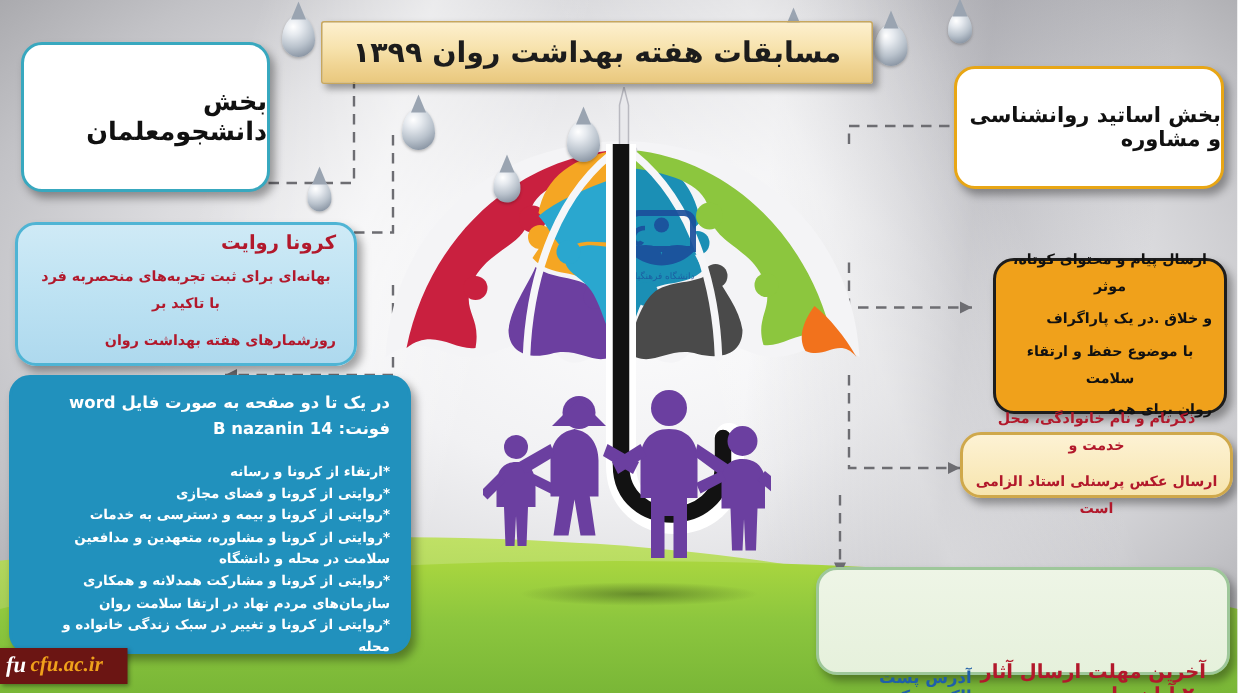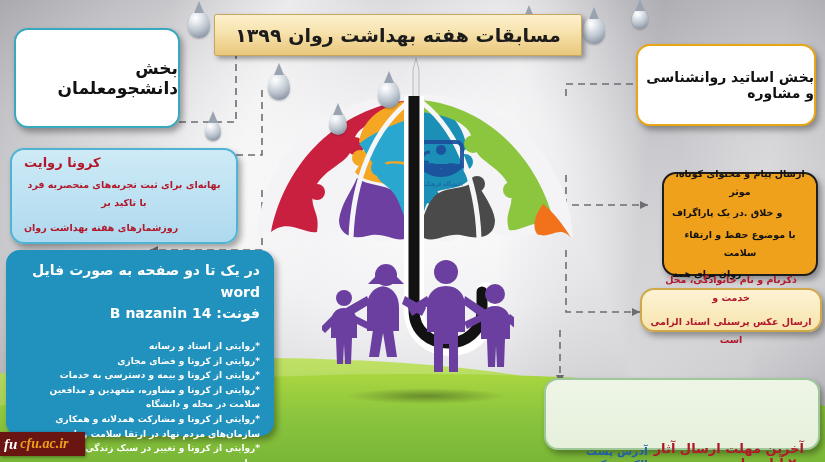--- a/index.html
+++ b/index.html
@@ -60,26 +60,26 @@
   .card{position:absolute;border-radius:14px;direction:rtl;box-sizing:border-box;
     box-shadow:3px 4px 6px rgba(0,0,0,.35);}
   .card-white{background:#ffffff;border:2px solid #38a8bf;}
   .card-white.gold{border-color:#e8a615;}
   .card-blue{background:linear-gradient(180deg,#cfeaf6 0%,#bfe3f3 45%,#aed9ee 100%);border:2px solid #4fb4d4;}
   .card-solidblue{background:#2191bd;border:2px solid #2191bd;}
   .card-orange{background:#f0a11b;border:2px solid #1d1d1d;}
   .card-cream{background:linear-gradient(180deg,#fdf2d4 0%,#f7e5ae 100%);border:2px solid #cfa84b;}
   .card-mint{background:linear-gradient(180deg,#eef5e6 0%,#e6f1dc 100%);border:2px solid #9ec79a;}
 
-  .ctr{display:flex;flex-direction:column;align-items:flex-end;justify-content:center;height:100%;}
+  .ctr{display:flex;flex-direction:column;align-items:flex-start;justify-content:center;height:100%;}
 
   .hl{font-size:17px;font-weight:bold;color:#111;}
   .hl2{font-size:13px;font-weight:bold;color:#b2182b;}
   .bd{font-size:9.5px;font-weight:bold;color:#b2182b;line-height:1.9;text-align:center;}
-  .blue-head{font-size:14px;font-weight:bold;color:#ffffff;line-height:1.55;text-align:right;}
+  .blue-head{font-size:11px;font-weight:bold;color:#ffffff;line-height:1.55;text-align:right;}
   .blue-list{font-size:9px;font-weight:bold;color:#ffffff;line-height:1.62;text-align:right;}
   .deadline{font-size:13px;font-weight:bold;color:#b2182b;direction:rtl;}
   .emaillbl{font-size:11px;font-weight:bold;color:#1f5fa8;direction:rtl;}
   .emailval{font-size:16px;color:#c8685c;direction:ltr;letter-spacing:.2px;}
 
   
   .sitelogo{position:absolute;left:0;bottom:6px;height:22px;padding:1px 16px 1px 4px;
     background:#6b1513;display:flex;align-items:center;gap:3px;
     box-shadow:1px 1px 3px rgba(0,0,0,.4);}
   .sitelogo .fu{font-family:"Liberation Serif",serif;font-style:italic;font-weight:bold;font-size:15px;color:#ffffff;}
@@ -235,21 +235,21 @@
       <div class="hl2">کرونا روایت</div>
       <div class="bd">بهانه‌ای برای ثبت تجربه‌های منحصربه فرد با تاکید بر</div>
       <div class="bd">روزشمارهای هفته بهداشت روان</div>
     </div>
   </div>
 
   <div class="card card-solidblue" style="left:6px;top:250px;width:268px;height:186px;padding:8px 12px 6px 10px;">
     <div class="blue-head">در یک تا دو صفحه به صورت فایل word</div>
     <div class="blue-head">فونت: B nazanin 14</div>
     <div style="height:14px;"></div>
-    <div class="blue-list">*روایتی از استاد و رسانه</div>
+    <div class="blue-list">*ارتقاء از کرونا و رسانه</div>
     <div class="blue-list">*روایتی از کرونا و فضای مجازی</div>
     <div class="blue-list">*روایتی از کرونا و بیمه و دسترسی به خدمات</div>
     <div class="blue-list">*روایتی از کرونا و مشاوره، متعهدین و مدافعین سلامت در محله و دانشگاه</div>
     <div class="blue-list">*روایتی از کرونا و مشارکت  همدلانه و همکاری سازمان‌های مردم نهاد در ارتقا سلامت روان</div>
     <div class="blue-list">*روایتی از کرونا و تغییر در سبک زندگی خانواده و محله</div>
   </div>
 
   <div class="card card-white gold" style="left:636px;top:44px;width:180px;height:82px;">
     <div class="ctr">
       <div class="hl" style="font-size:14px;">بخش اساتید روانشناسی و مشاوره</div>

